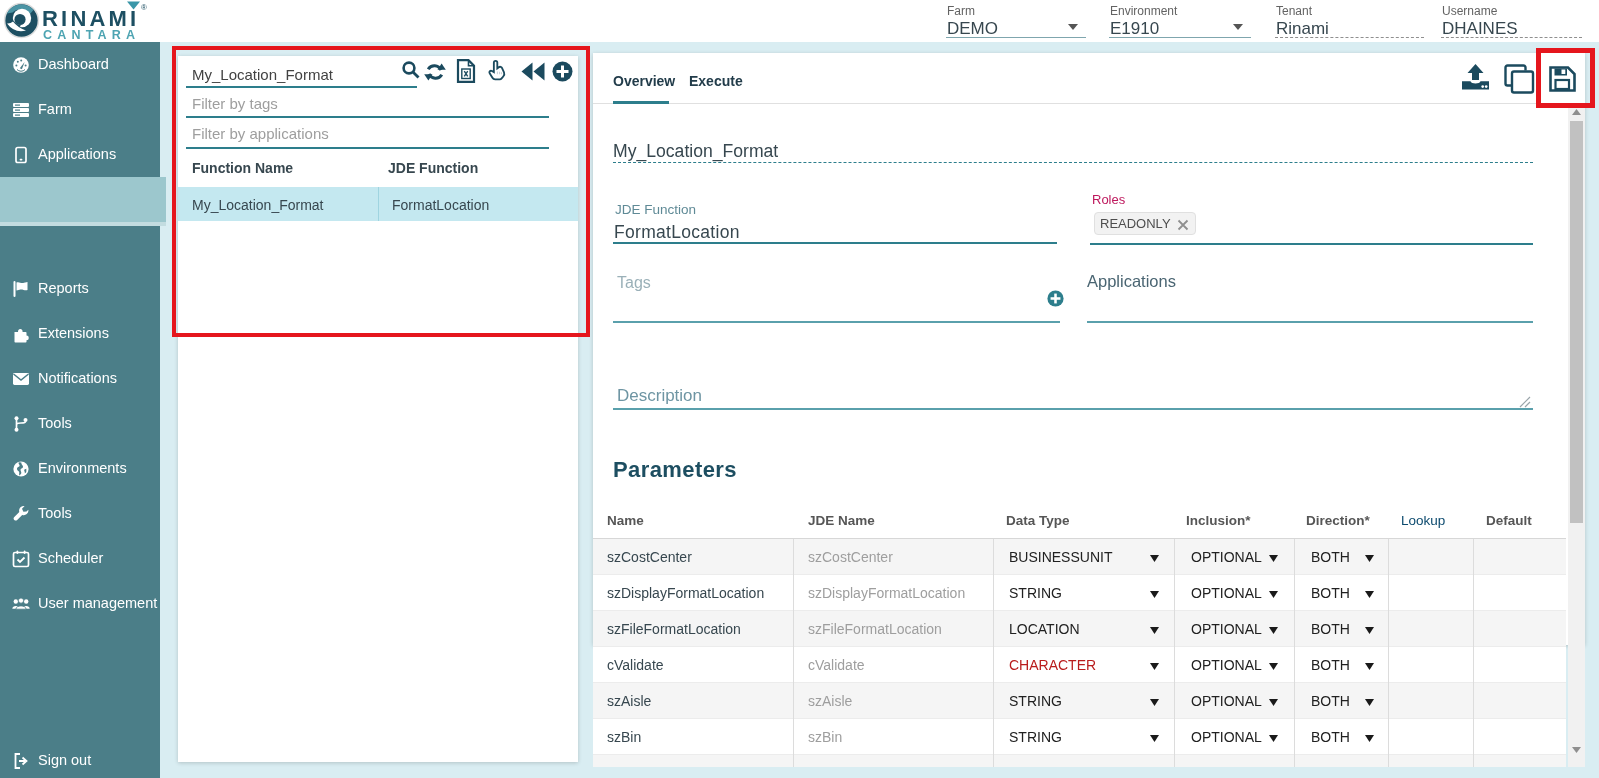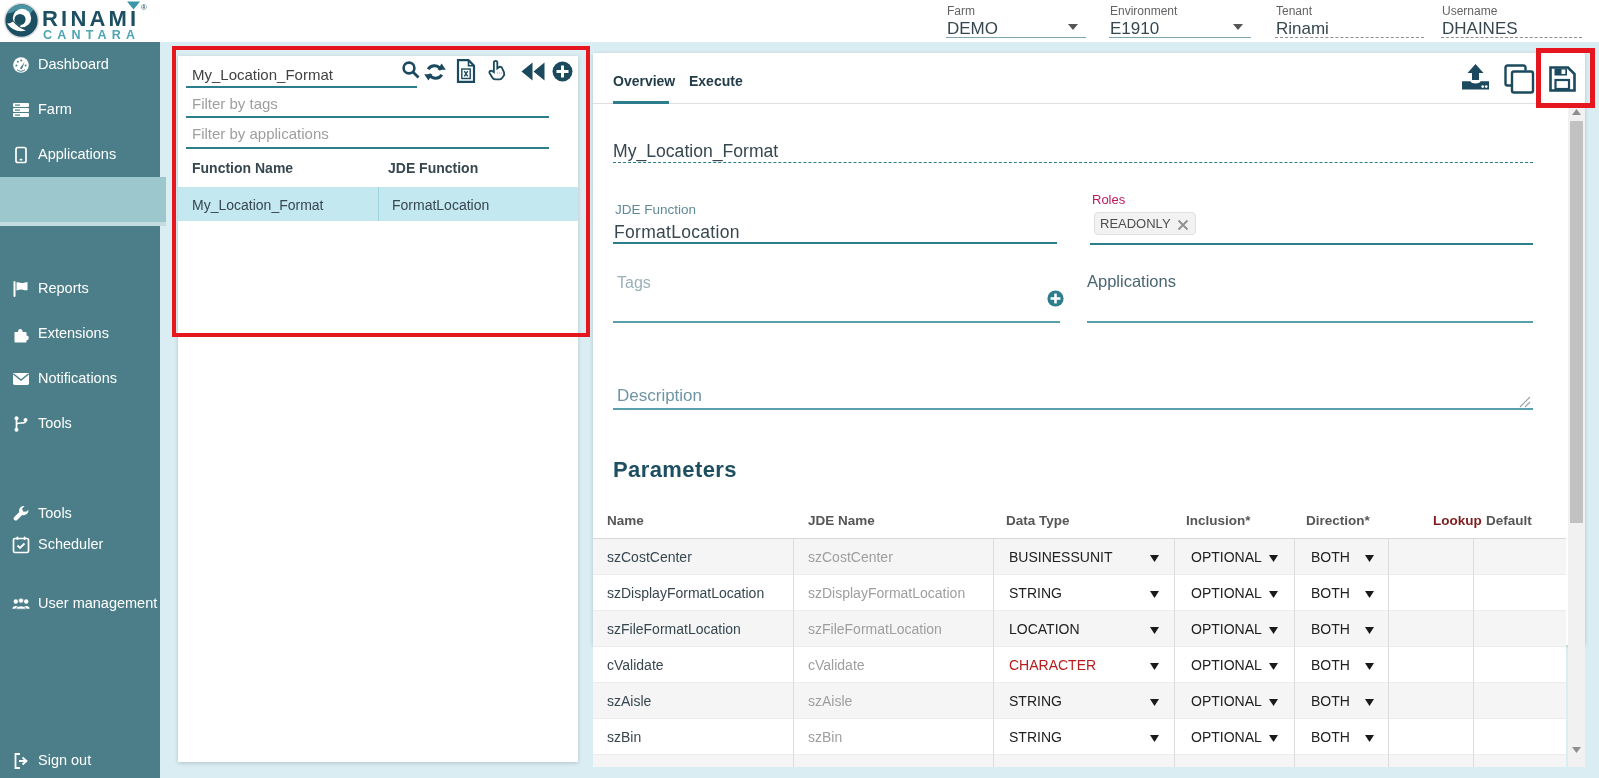--- a/index.html
+++ b/index.html
@@ -112,27 +112,35 @@
       </div>
     <div class="mitem" style="top:360px">
       <svg class="micon" viewBox="0 0 18 18">
           <circle cx="4.5" cy="3.2" r="2" fill="#fff"></circle>
           <circle cx="4.5" cy="14.8" r="2" fill="#fff"></circle>
           <circle cx="13.5" cy="5" r="2" fill="#fff"></circle>
           <path d="M4.5 4.5 V14 M4.5 9.5 C4.5 6.5 13.5 9.5 13.5 6.5" fill="none" stroke="#fff" stroke-width="1.7"></path>
         </svg>
       <div class="mtext">Tools</div>
       </div>
+    <div class="mitem" style="top:405px">
+      <svg class="micon" viewBox="0 0 18 18">
+          <circle cx="9" cy="9" r="7.6" fill="#fff"></circle>
+          <path d="M6.8 2.2 C5.8 3.6 7.8 4.2 7.6 5.8 C7.4 7.2 5 6.8 5 9 C5 10.6 6.8 10.8 7.2 12.2 C7.5 13.3 6.6 14.4 7.6 15.4 L9.2 13.4 C9.8 11.8 8.2 10.8 8.6 9.4 C9 8 11.2 8.4 11 6.4 C10.8 4.8 9 4.6 9.4 2.4 Z" fill="#4b7e88"></path>
+          <path d="M12.4 9.6 C11.6 10.8 13.2 11.6 12.8 13.2 L14 12.4 C14.8 11.2 14 10 14.4 8.8 Z" fill="#4b7e88"></path>
+        </svg>
+      <div class="mtext">Environments</div>
+      </div>
     <div class="mitem" style="top:450px">
       <svg class="micon" viewBox="0 0 18 18">
           <path d="M16.3 4.7 A4.6 4.6 0 0 1 10.2 9.9 L5.2 14.9 A2 2 0 0 1 2.3 12 L7.3 7 A4.6 4.6 0 0 1 12.6 1.1 L10 3.7 L11.4 6.8 L14.5 6.5 Z" fill="#fff"></path>
         </svg>
       <div class="mtext">Tools</div>
       </div>
-    <div class="mitem" style="top:481px">
+    <div class="mitem" style="top:495px">
       <svg class="micon" viewBox="0 0 18 18">
           <rect x="1.5" y="2.5" width="15" height="14" rx="1.5" fill="none" stroke="#fff" stroke-width="1.7"></rect>
           <rect x="4.5" y="0.5" width="1.8" height="3.4" rx="0.9" fill="#fff"></rect>
           <rect x="11.7" y="0.5" width="1.8" height="3.4" rx="0.9" fill="#fff"></rect>
           <path d="M5.5 9.5 L8 12 L12.5 7.5" fill="none" stroke="#fff" stroke-width="1.8"></path>
         </svg>
       <div class="mtext">Scheduler</div>
       </div>
     <div class="mitem" style="top:540px">
       <svg class="micon" viewBox="0 0 18 18">
@@ -242,21 +250,21 @@
     <div class="abs" style="left:20px;top:355px;width:920px;height:1.5px;background:#5aa0ac"></div>
     <svg class="abs" style="left:926px;top:343px" width="12" height="12" viewBox="0 0 12 12">
         <path d="M11 1 L1 11 M11 6 L6 11" stroke="#9aa5aa" stroke-width="1.2"></path>
       </svg>
     <div class="abs" style="left:20px;top:404px;font-size:22px;letter-spacing:0.4px;font-weight:bold;color:#1d4e61">Parameters</div>
     <div class="abs" style="left:14px;top:460px;font-size:13.5px;font-weight:bold;color:#565656">Name</div>
     <div class="abs" style="left:215px;top:460px;font-size:13.5px;font-weight:bold;color:#565656">JDE Name</div>
     <div class="abs" style="left:413px;top:460px;font-size:13.5px;font-weight:bold;color:#565656">Data Type</div>
     <div class="abs" style="left:593px;top:460px;font-size:13.5px;font-weight:bold;color:#565656">Inclusion*</div>
     <div class="abs" style="left:713px;top:460px;font-size:13.5px;font-weight:bold;color:#565656">Direction*</div>
-    <div class="abs" style="left:840px;top:460px;font-size:13.5px;font-weight:bold;color:#7f1d1d">Lookup</div>
+    <div class="abs" style="left:808px;top:460px;font-size:13.5px;font-weight:normal;color:#0c4a6e">Lookup</div>
     <div class="abs" style="left:893px;top:460px;font-size:13.5px;font-weight:bold;color:#565656">Default</div>
     <div class="abs" style="left:0;top:485px;width:973px;height:1px;background:#d7d7d7"></div>
     <div id="tbl" class="abs" style="left:0;top:486px;width:973px;height:228px">
       <div class="abs" style="left:0;top:0px;width:973px;height:36px;background:#f5f5f5;border-bottom:1px solid #ececec"></div>
       <div class="abs" style="left:14px;top:10px;font-size:14px;color:#37474f">szCostCenter</div>
       <div class="abs" style="left:215px;top:10px;font-size:14px;color:#9e9e9e">szCostCenter</div>
       <div class="abs" style="left:416px;top:10px;font-size:14px;color:#212121">BUSINESSUNIT</div>
       <svg class="abs" style="left:557px;top:16px" width="9" height="7" viewBox="0 0 9 7">
           <polygon points="0,0 9,0 4.5,7" fill="#1a1a1a"></polygon>
         </svg>

